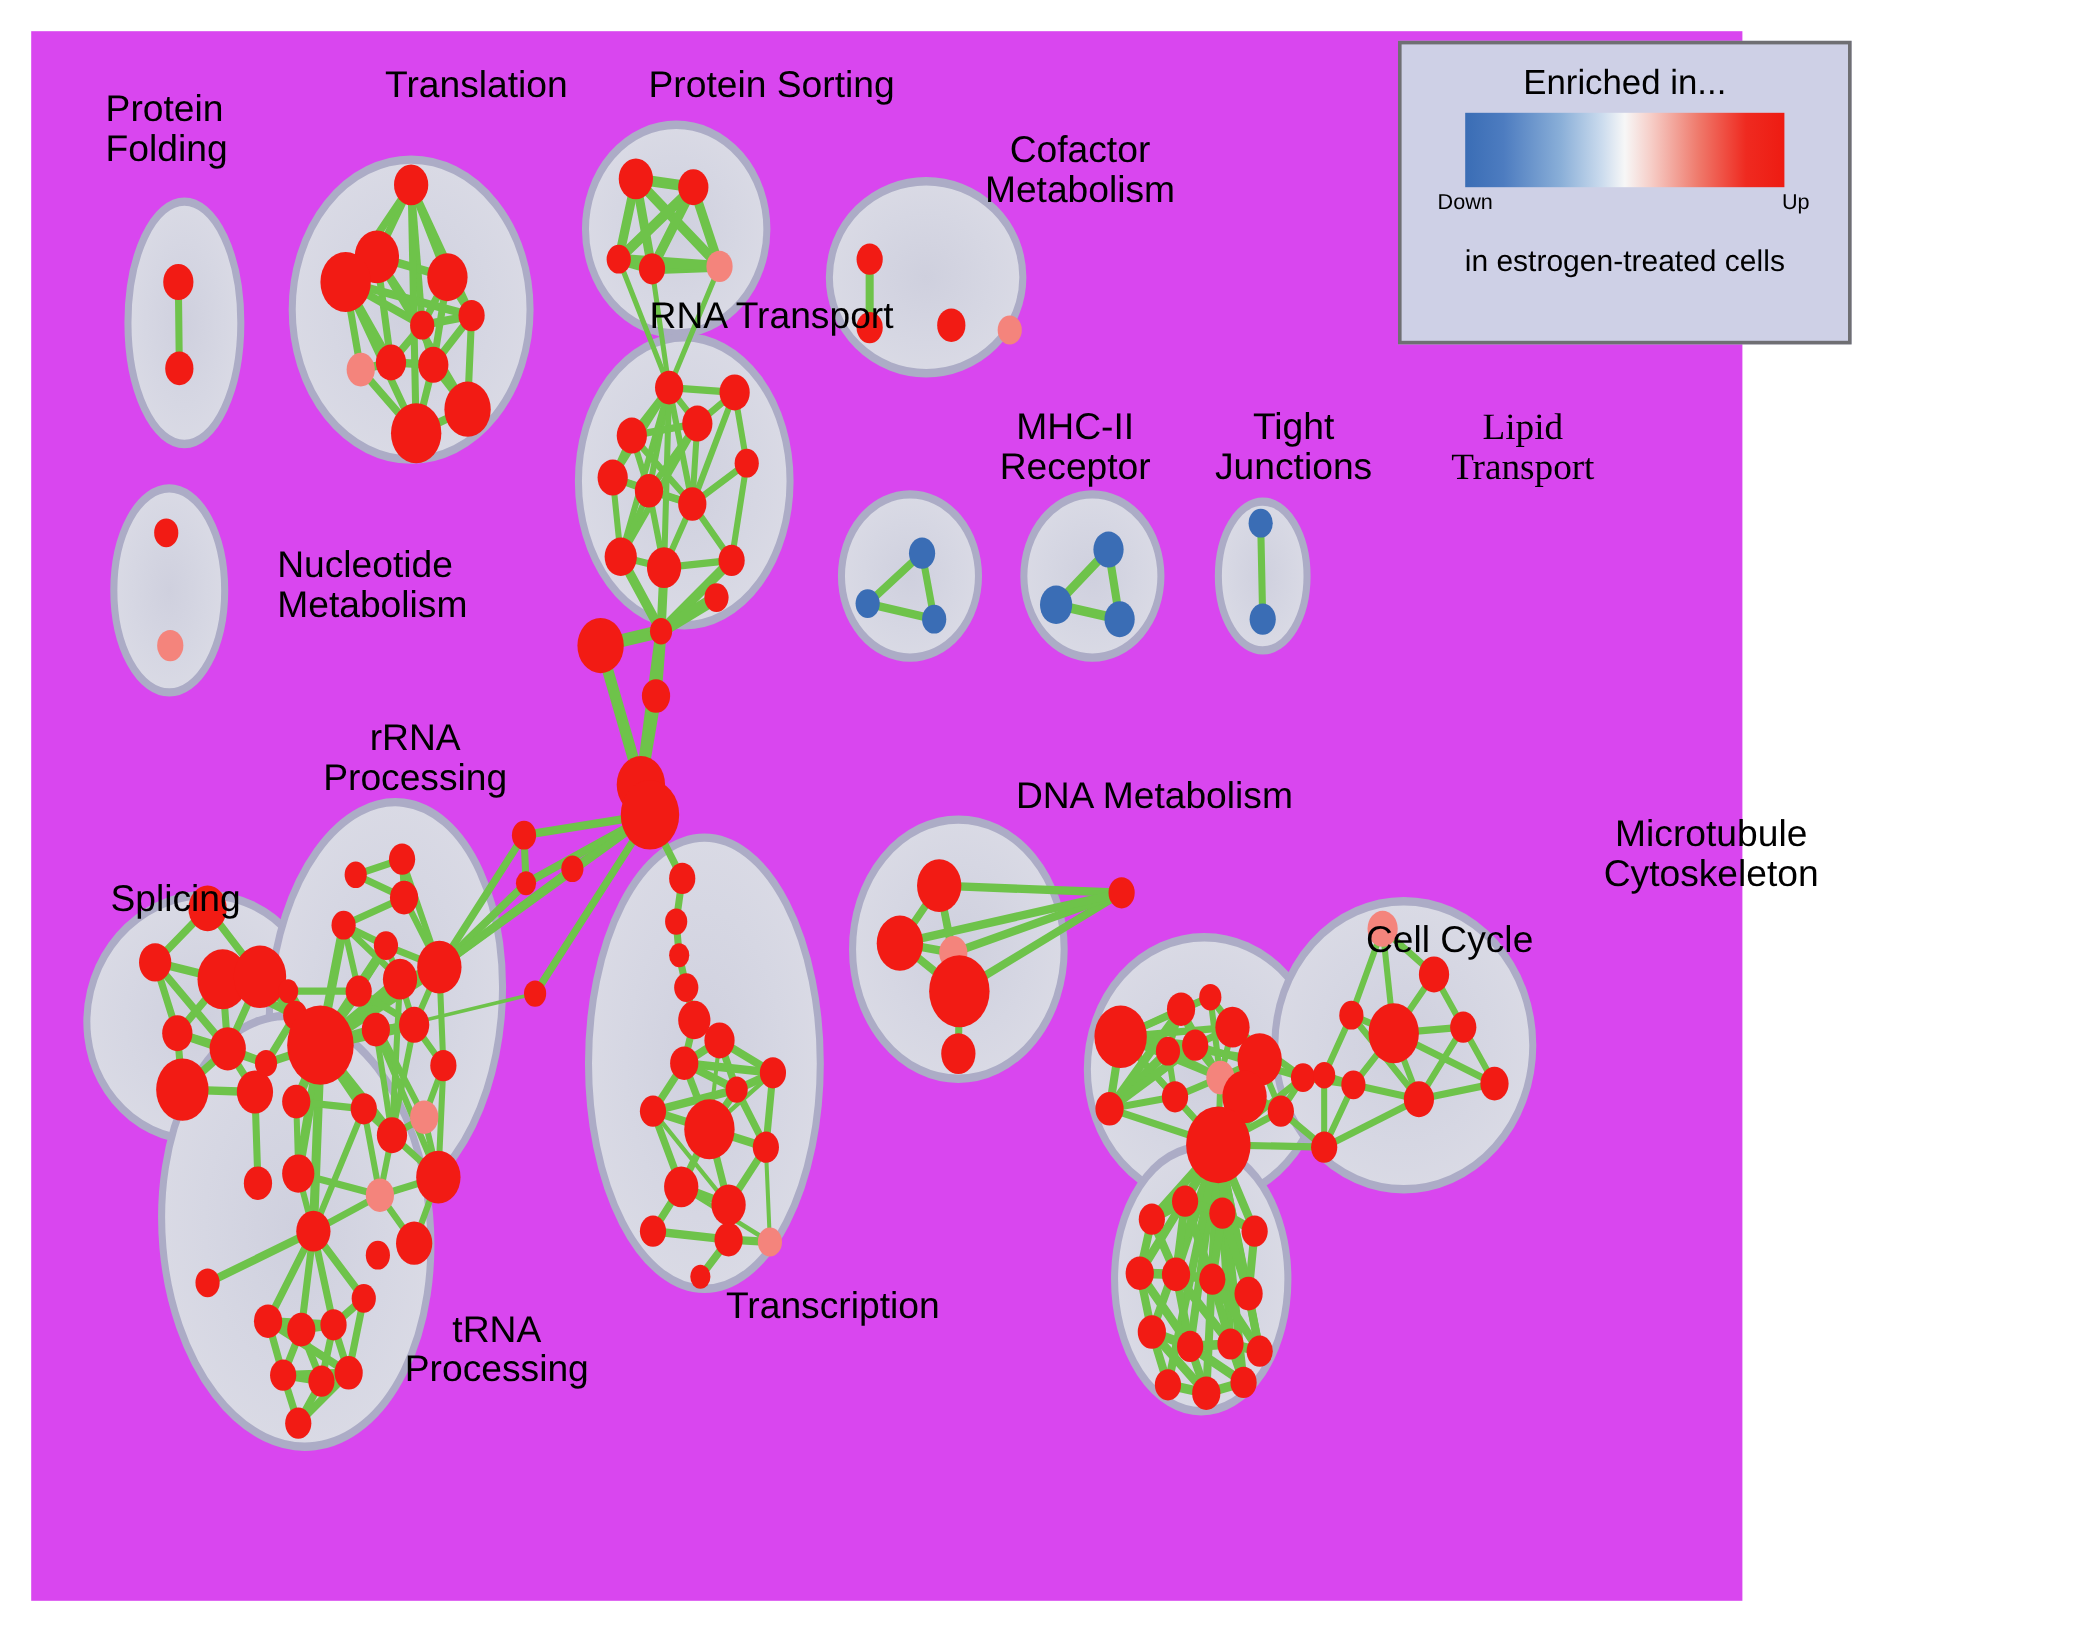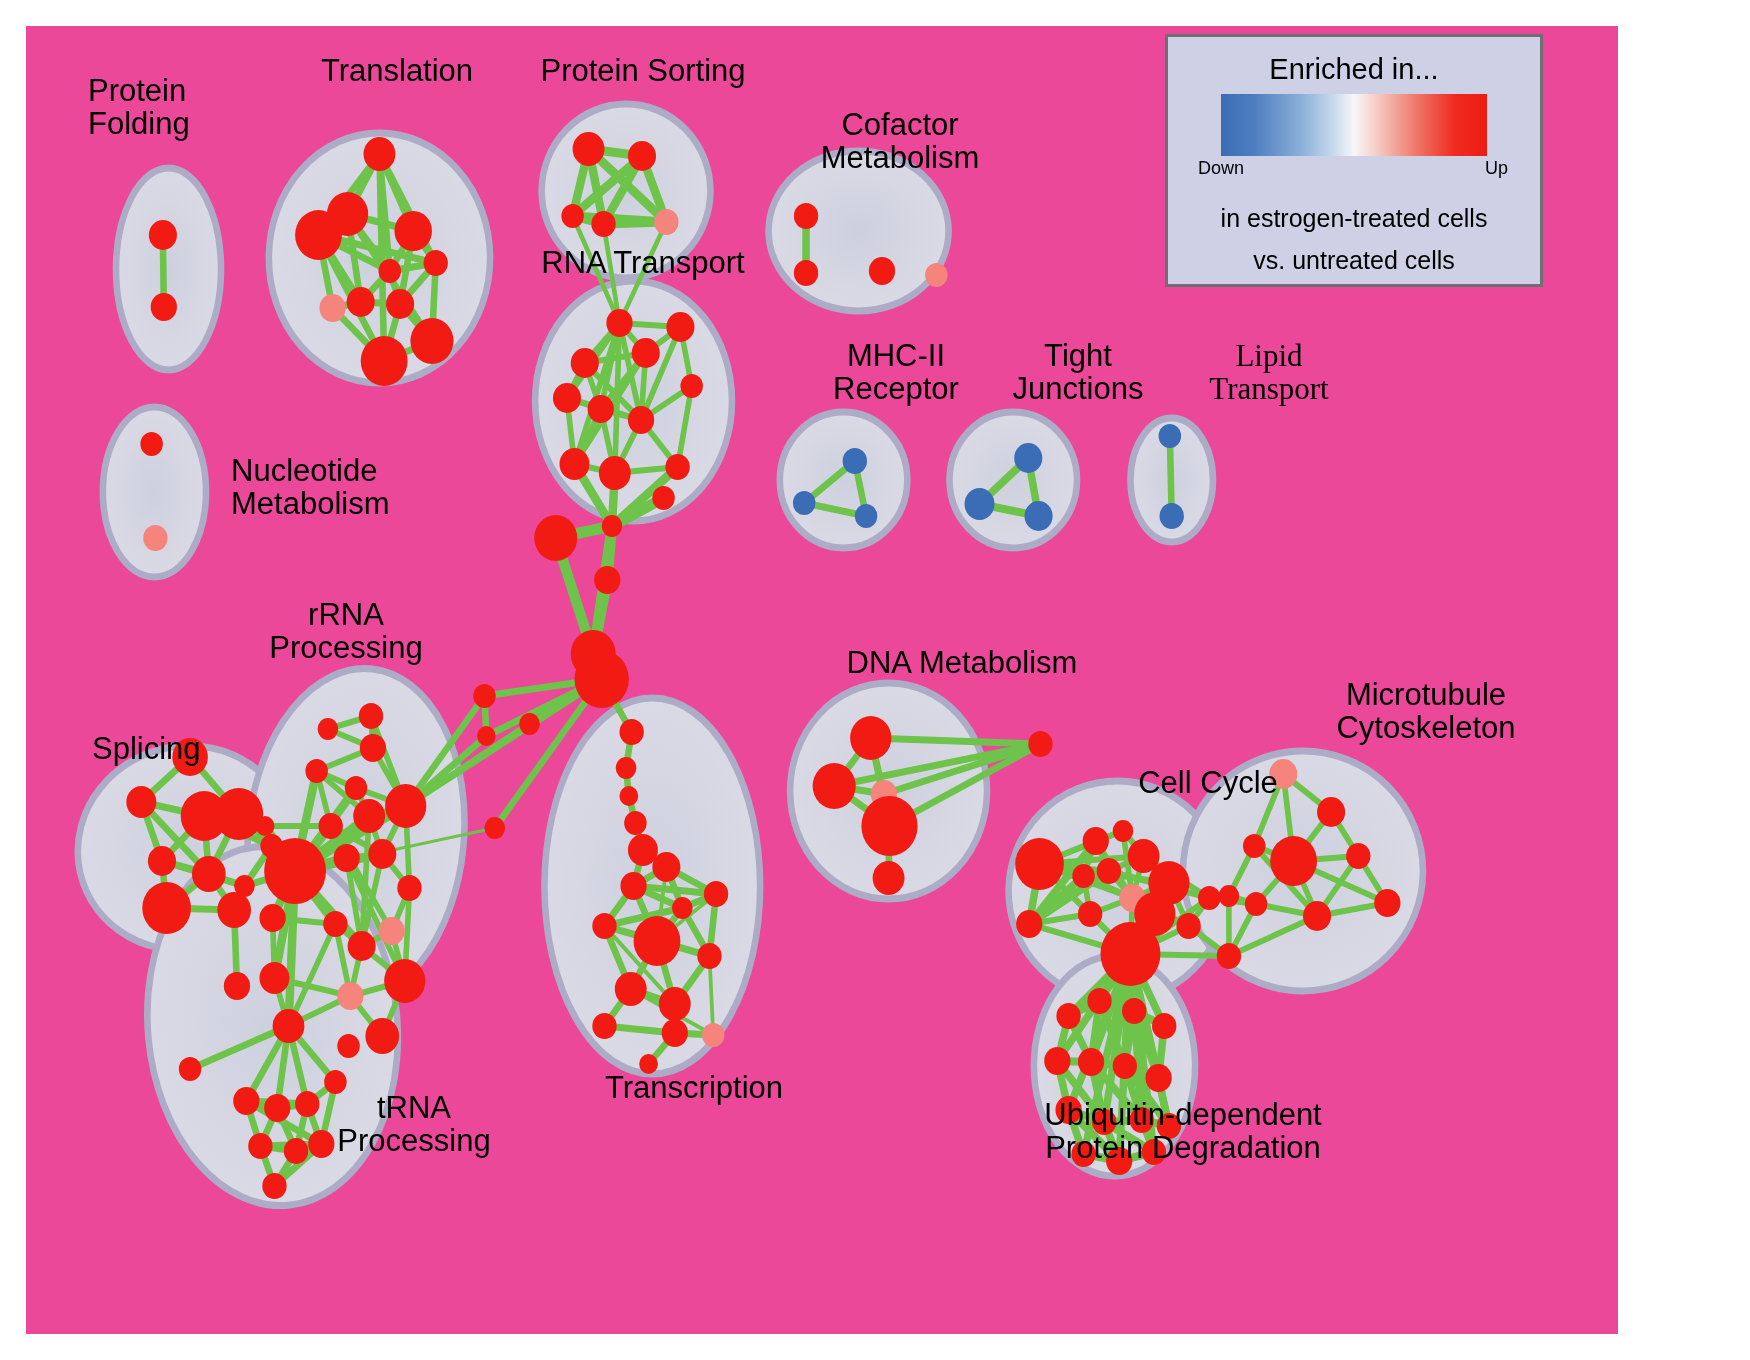--- a/index.html
+++ b/index.html
@@ -1,18 +1,18 @@
 <!DOCTYPE html>
 <html><head>
 <meta charset="utf-8">
 <style>
   html,body{margin:0;padding:0;background:#ffffff;}
   body{font-family:"Liberation Sans", sans-serif;}
   #stage{position:relative;width:1750px;height:1360px;background:#ffffff;overflow:hidden;}
-  #canvas{position:absolute;left:26px;top:26px;width:1568px;height:1308px;background:#ec4899;padding-left:24px;}
+  #canvas{position:absolute;left:26px;top:26px;width:1426px;height:1308px;background:#d946ef;}
   svg.net{position:absolute;left:0;top:0;width:100%;height:100%;display:block;}
   .clabel{position:absolute;color:#000;font-size:31px;line-height:1.08;white-space:pre;font-family:"Liberation Sans", sans-serif;}
   .clabel.ctr{text-align:center;transform:translateX(-50%);}
   #legend{position:absolute;left:1139px;top:8px;width:378px;height:253px;background:#ced0e6;border:3px solid #6f6f73;box-sizing:border-box;}
   #legend .ltitle{text-align:center;font-size:29px;color:#000;margin-top:16px;}
   #legend .bar{margin:8px auto 0;width:266px;height:62px;
      background:linear-gradient(to right,#3a6db5 0%,#4d7cc0 12%,#8aafd8 30%,#ccdcee 43%,#f7f7f7 50%,#f6cfc9 58%,#ef7a6c 73%,#ef2a20 88%,#ee1b12 100%);}
   #legend .ends{position:relative;height:34px;margin:2px 18px 0;}
   #legend .ends span{position:absolute;font-size:18px;color:#000;top:0;}
   #legend .ends .dn{left:12px;}
@@ -677,28 +677,25 @@
     <div class="clabel ctr" style="left:320px;top:572px;">rRNA
 Processing</div>
     <div class="clabel" style="left:66px;top:706px;">Splicing</div>
     <div class="clabel ctr" style="left:388px;top:1065px;">tRNA
 Processing</div>
     <div class="clabel ctr" style="left:668px;top:1045px;">Transcription</div>
     <div class="clabel ctr" style="left:936px;top:620px;">DNA Metabolism</div>
     <div class="clabel ctr" style="left:1182px;top:740px;">Cell Cycle</div>
     <div class="clabel ctr" style="left:1400px;top:652px;">Microtubule
 Cytoskeleton</div>
-    <div class="clabel ctr" style="left:1157px;top:1072px;">Ubiquitin-dependent
-Protein Degradation</div>
 
     <div id="legend">
       <div class="ltitle">Enriched in...</div>
       <div class="bar"></div>
       <div class="ends">
         <span class="dn">Down</span>
         <span class="up">Up</span>
       </div>
       <div class="sub">in estrogen-treated cells</div>
-      <div class="sub">vs. untreated cells</div>
     </div>
 
   </div>
 </div>
 
 </body></html>

